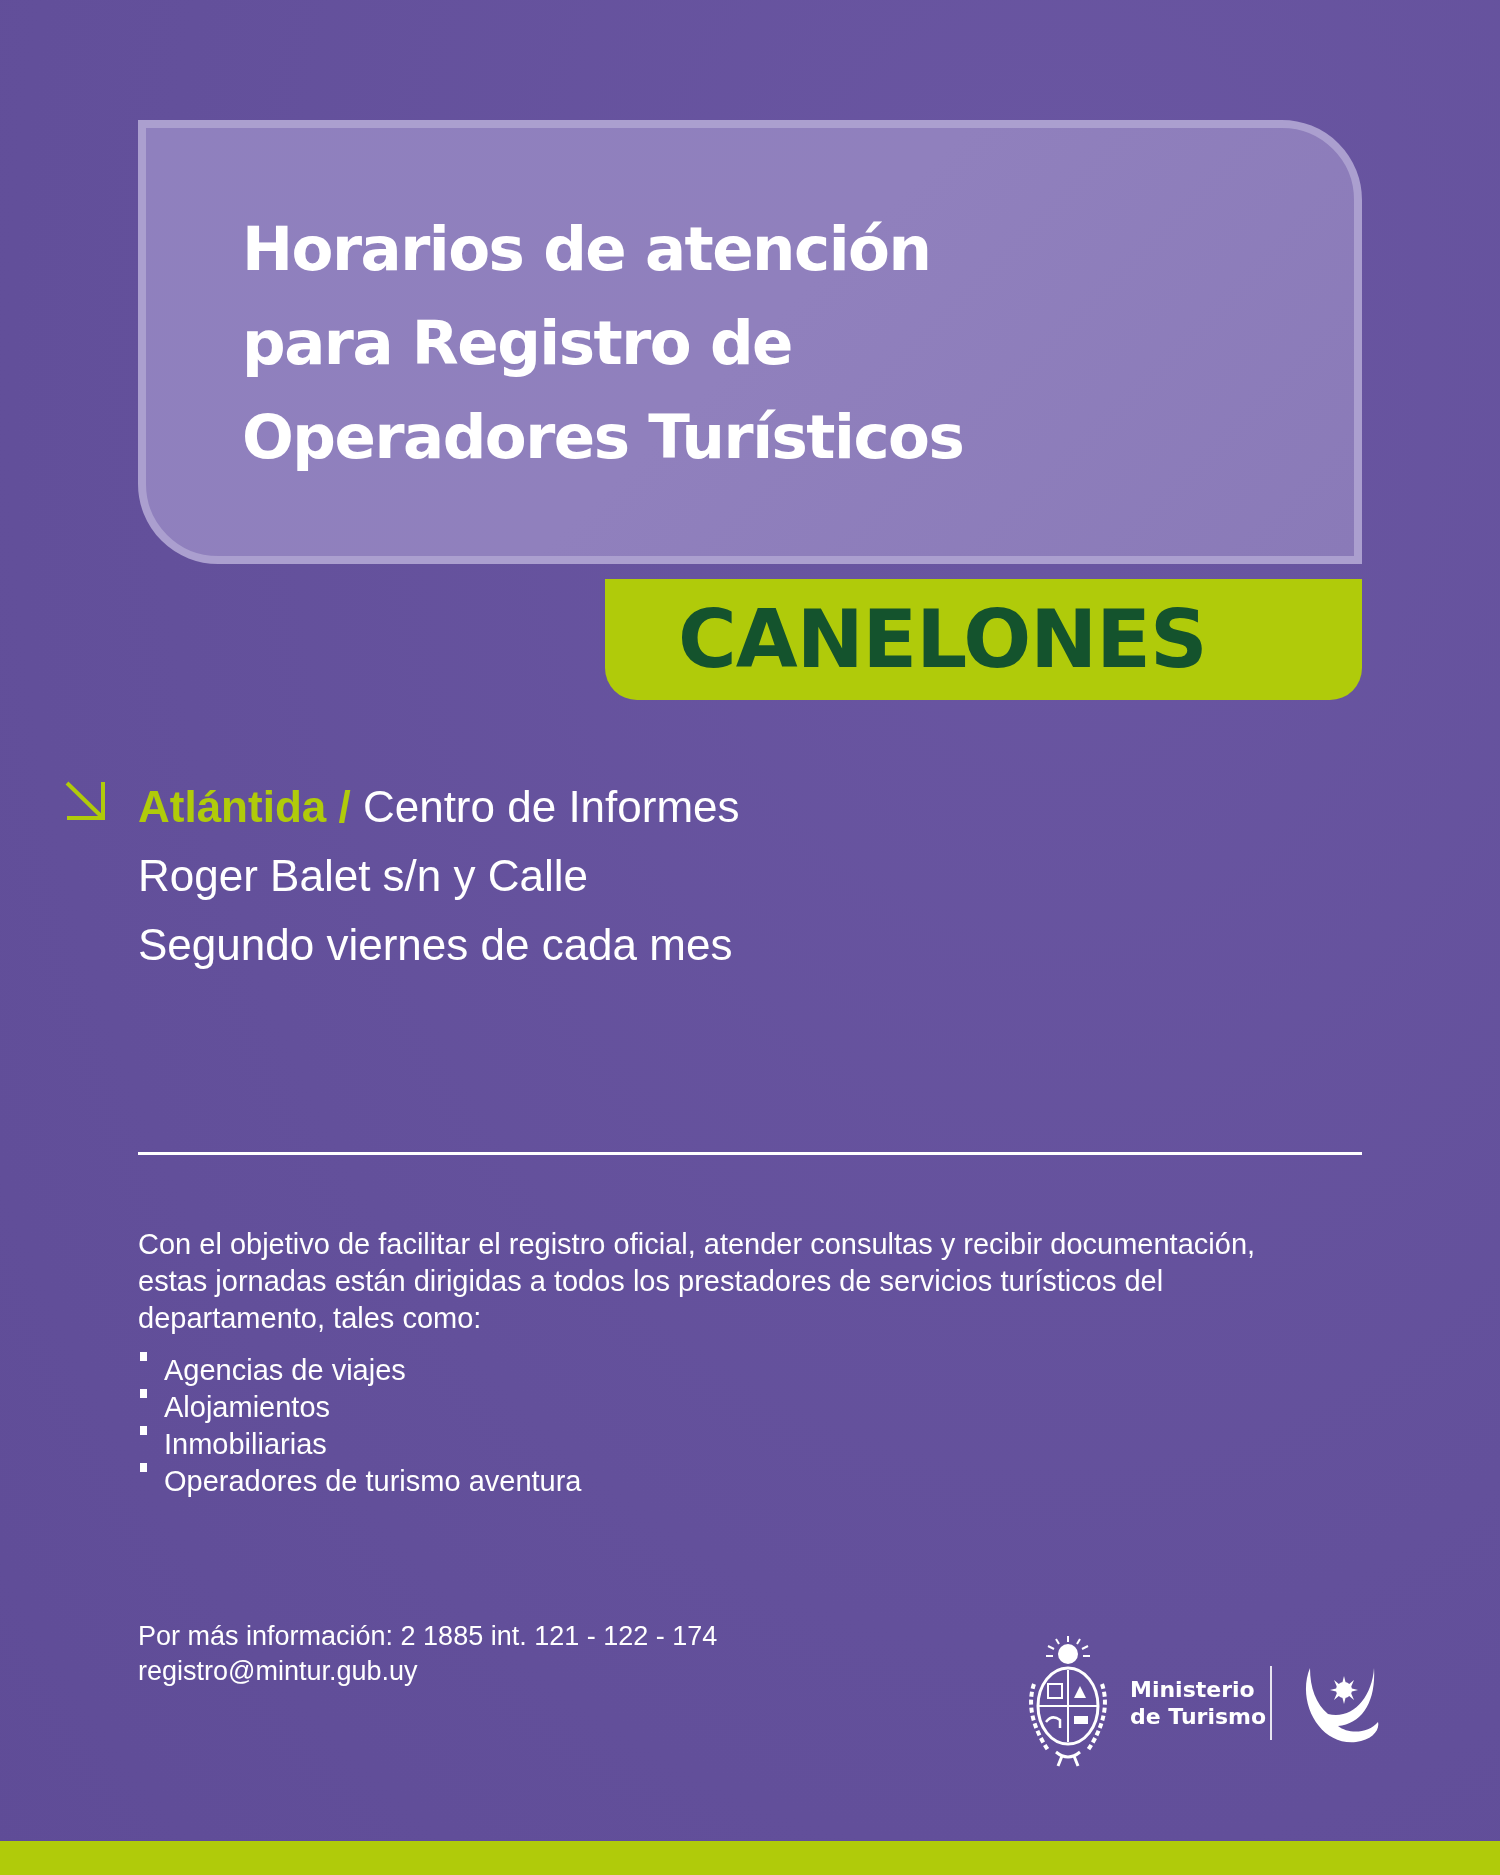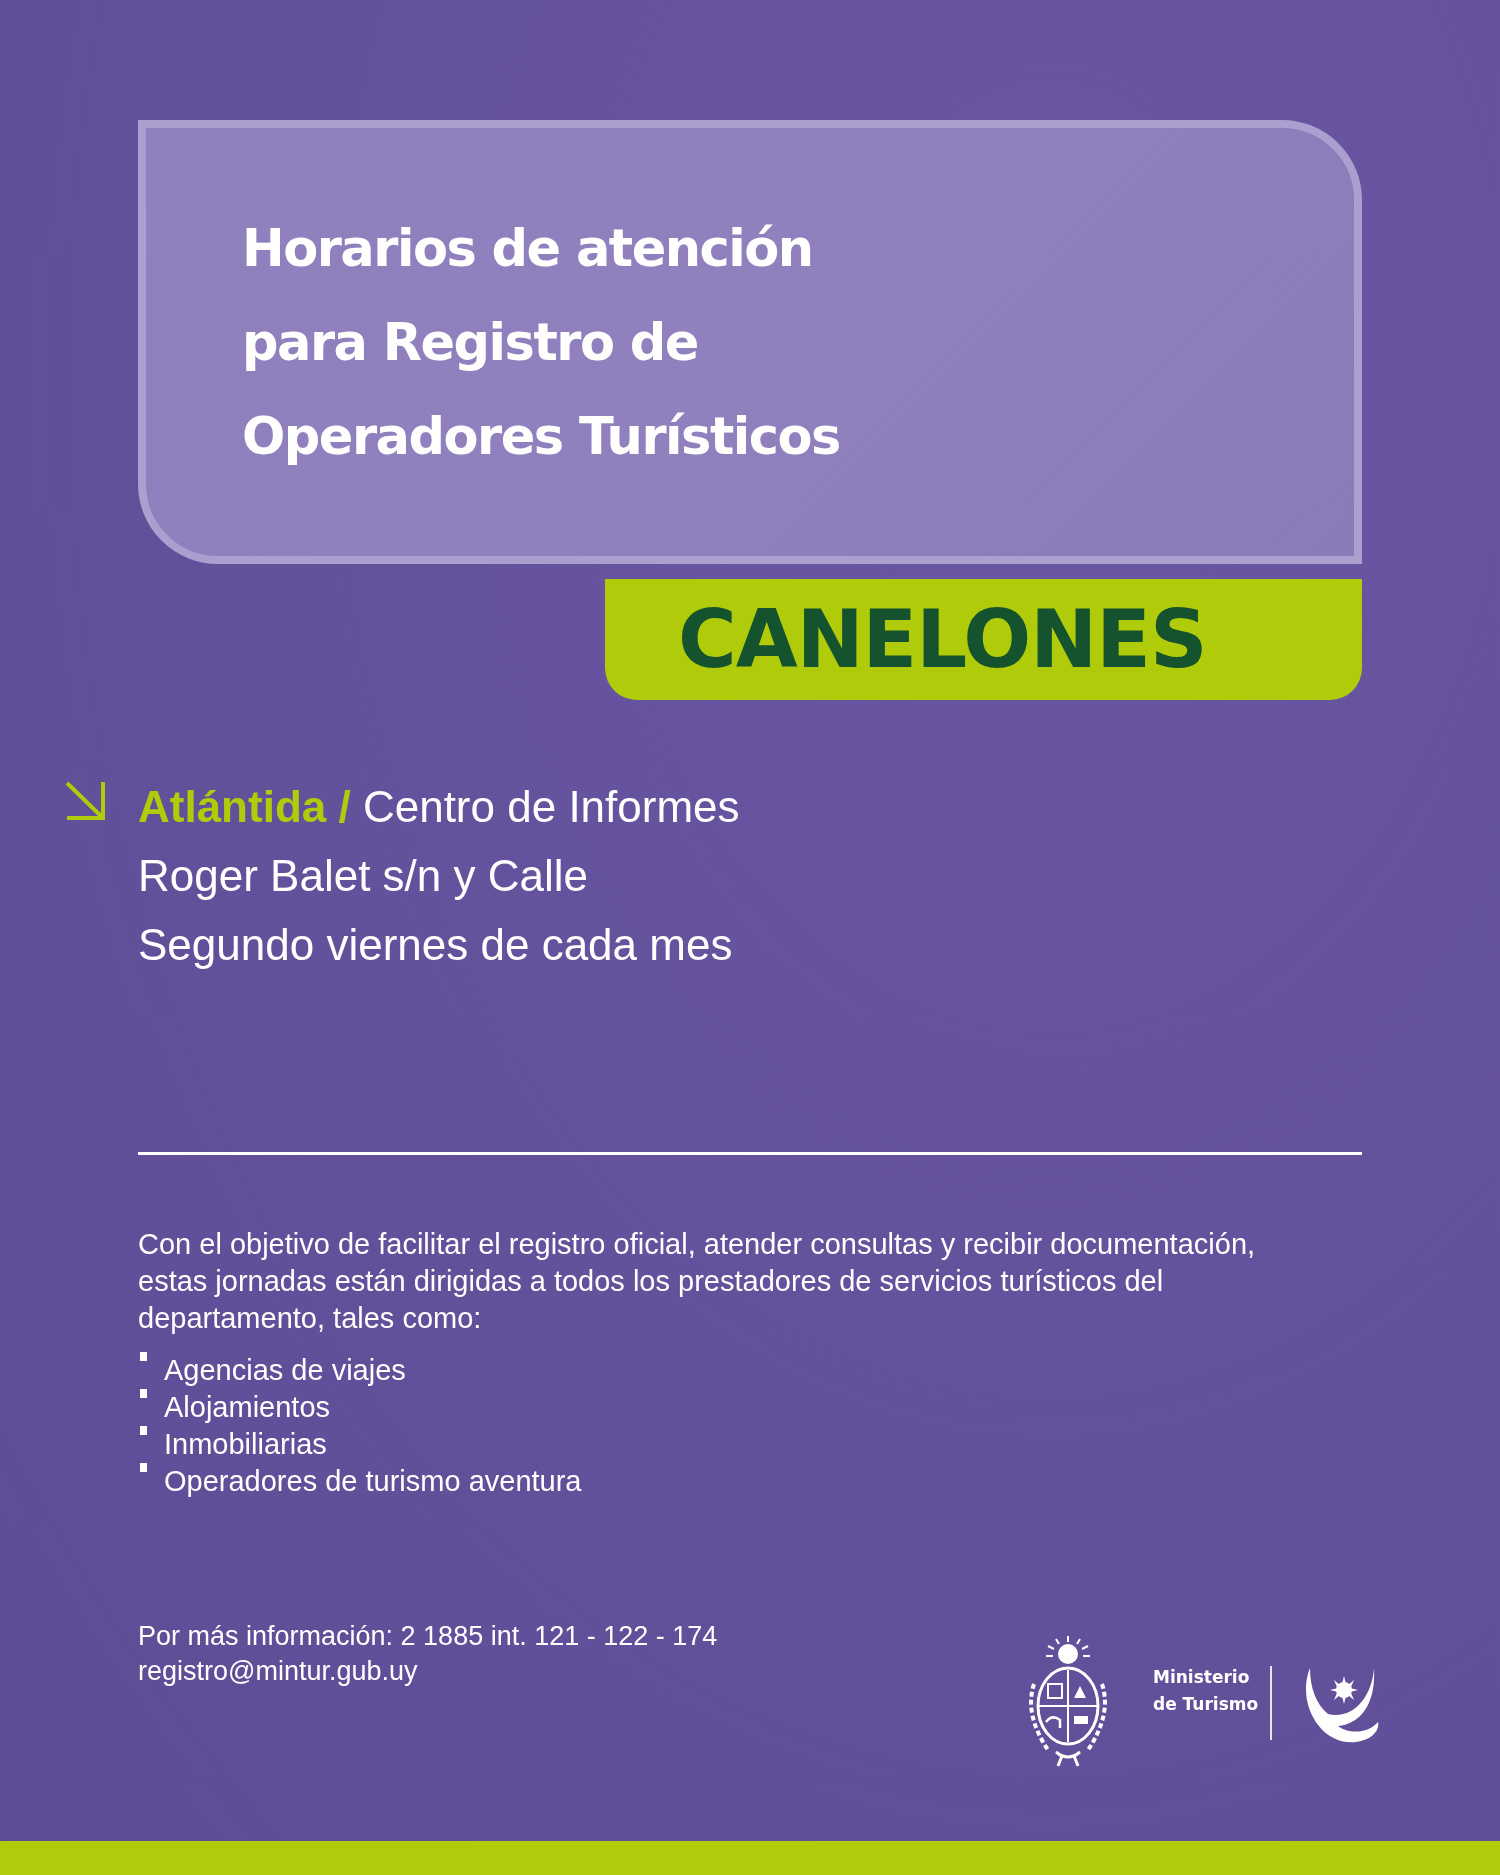--- a/index.html
+++ b/index.html
@@ -26,21 +26,21 @@
     .title-card::after {
       content: ""; position: absolute; left: 0; top: 0; right: 0; bottom: 0;
       border-radius: 0 72px 0 72px;
       background: transparent;
     }
     .title {
       position: absolute;
       left: 96px; top: 74px;
       font-family: "DejaVu Sans", "Liberation Sans", sans-serif;
       font-weight: bold;
-      font-size: 51px;
+      font-size: 61px;
       line-height: 94px;
       letter-spacing: -1.5px;
       color: #ffffff;
     }
     .title span { display: block; white-space: nowrap; }
 
     
     .dept-badge {
       position: absolute;
       left: 605px; top: 579px;
@@ -110,23 +110,23 @@
       margin-top: 20px;
     }
     .contact span { display: block; white-space: nowrap; }
 
     
     .logo-area {
       position: absolute; left: 1018px; top: 1634px; width: 360px; height: 134px;
     }
     .coat-of-arms { position: absolute; left: 0; top: 0; width: 100px; height: 134px; }
     .ministry-name {
-      position: absolute; left: 112px; top: 30px;
+      position: absolute; left: 112px; top: 42px;
       font-family: "DejaVu Sans", "Liberation Sans", sans-serif;
-      font-weight: bold; font-size: 17px; line-height: 27px; color: #ffffff; margin-left: 23px;
+      font-weight: bold; font-size: 22px; line-height: 27px; color: #ffffff;
     }
     .ministry-name span { display: block; white-space: nowrap; }
     .logo-divider {
       position: absolute; left: 252px; top: 32px; width: 2px; height: 74px; background: #ffffff; opacity: 0.85;
     }
     .sun-moon { position: absolute; left: 284px; top: 28px; width: 80px; height: 90px; }
 
     .bottom-strip {
       position: absolute; left: 0; top: 1841px; width: 1500px; height: 34px; background: #b0cb0a;
     }

